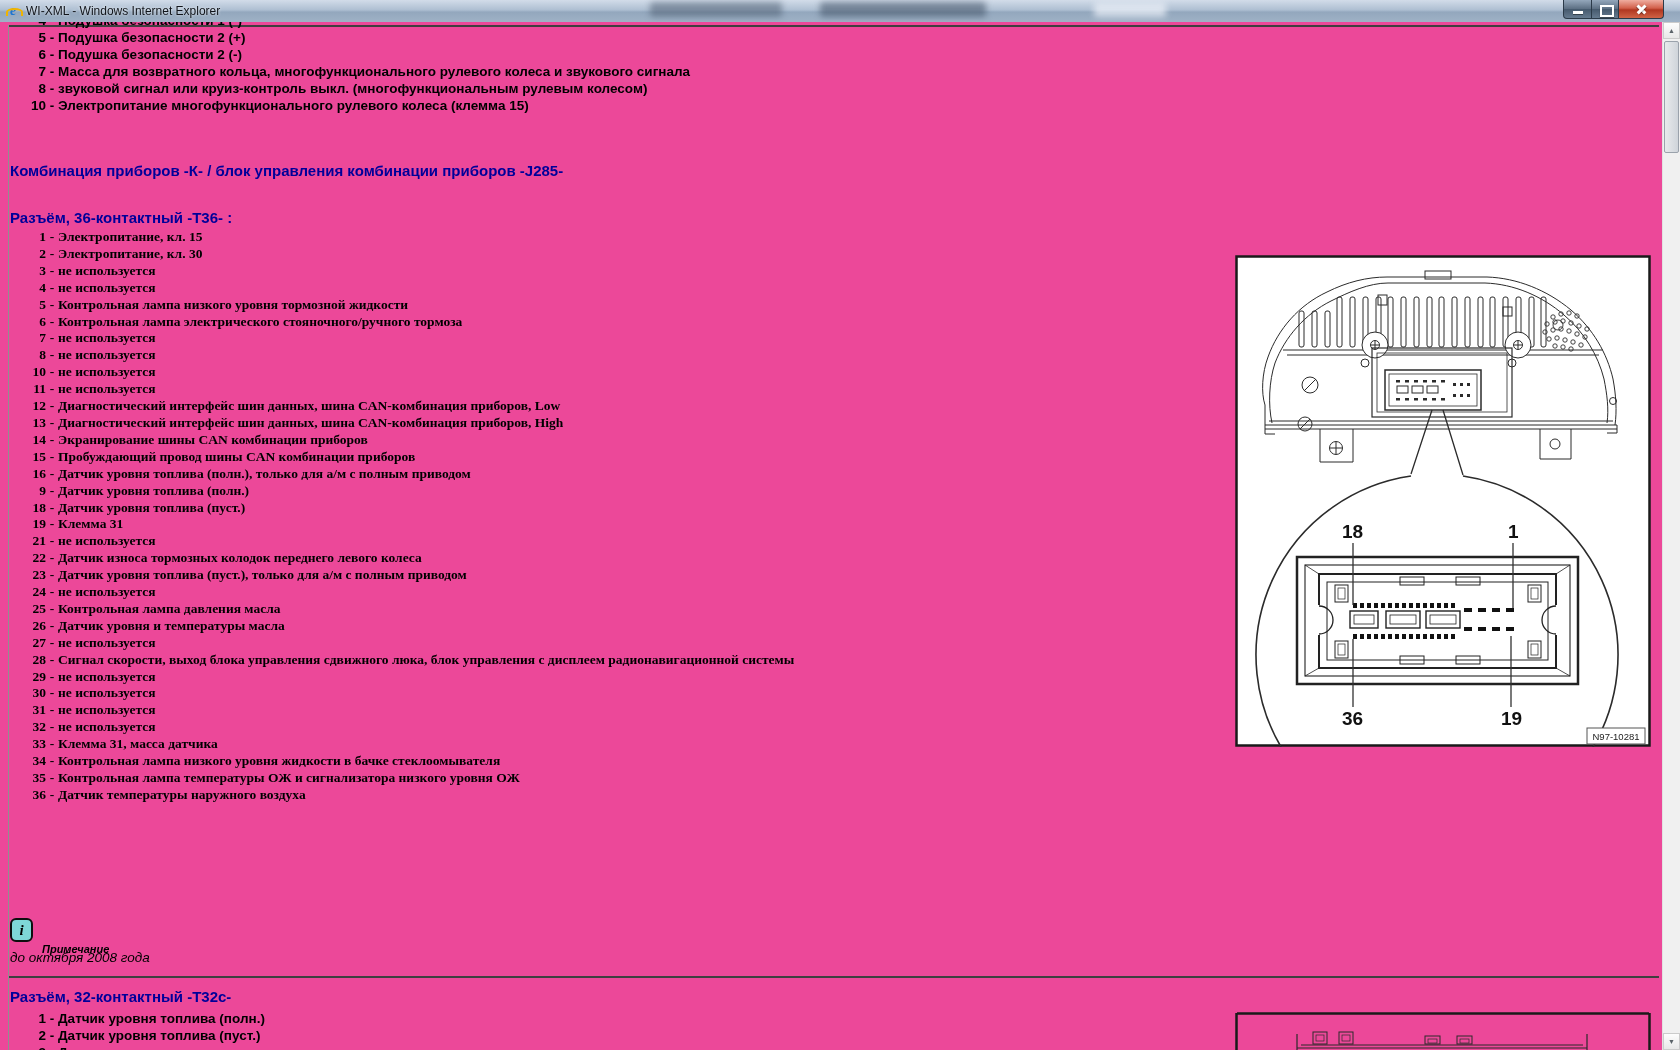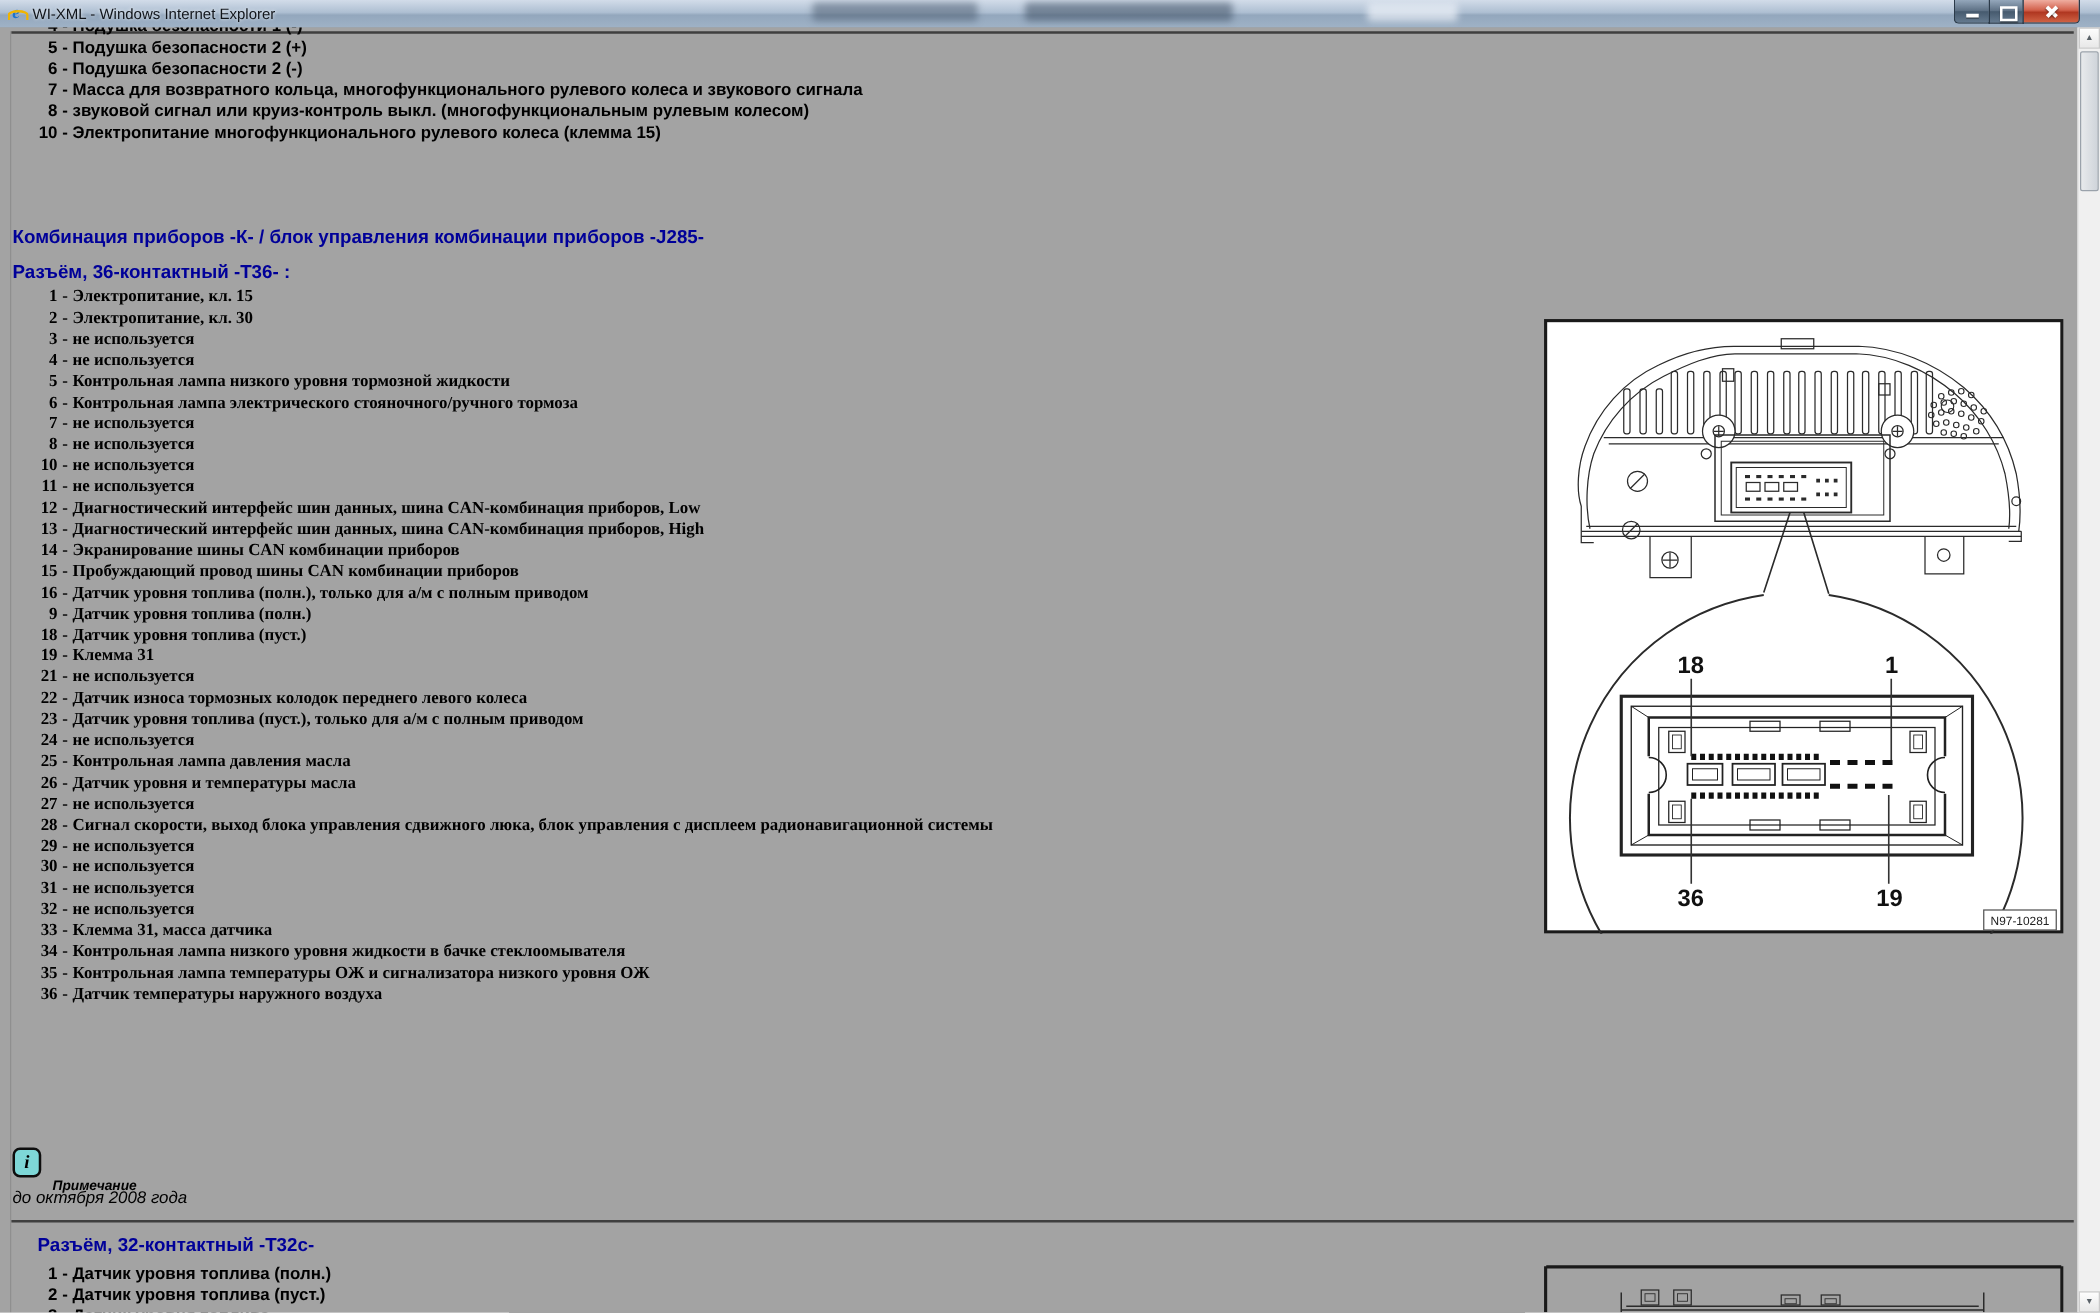--- a/index.html
+++ b/index.html
@@ -43,39 +43,39 @@
     border-left:1px solid #e2e2e2;}
   .sb-btn{position:absolute;left:0;width:17px;height:17px;box-sizing:border-box;
     background:linear-gradient(#fdfdfd,#e8e8e8);border:1px solid #cbcbcb;
     color:#5a6268;font-size:7px;line-height:15px;text-align:center;}
   .sb-btn.up{top:0;}
   .sb-btn.down{bottom:0;}
   .sb-thumb{position:absolute;left:1px;top:19px;width:15px;height:112px;border-radius:2px;
     background:linear-gradient(90deg,#e8eaec,#cfd4da);border:1px solid #9aa2ab;box-sizing:border-box;}
 
   
-  .content{position:absolute;top:22px;left:0;right:17px;bottom:0;background:#a3a3a3;
+  .content{position:absolute;top:22px;left:0;right:17px;bottom:0;background:#ec4899;
     overflow:hidden;}
   .hline{position:absolute;left:9px;right:4px;height:2px;background:#3f3f3f;}
   .hline.h1{top:3px;}
   .hline.h2{top:954px;}
   .vline{position:absolute;left:8px;top:3px;bottom:0;width:1px;background:#8f8f8f;}
 
   .plist{position:absolute;left:0;}
   .row{line-height:16.9px;font-size:13.5px;font-weight:bold;color:#000;white-space:nowrap;}
   .num{display:inline-block;width:46px;text-align:right;}
   .dash{display:inline-block;width:12px;text-align:center;}
   #intro-list{top:-9px;}
   #t36-list{top:207px;font-family:Liberation Serif, serif;}
   #t32-list{top:989px;}
 
   .heading{position:absolute;left:10px;font-size:15px;font-weight:bold;color:#000099;white-space:nowrap;}
-  #main-heading{top:159px;}
+  #main-heading{top:140px;}
   #t36-heading{top:187px;}
-  #t32-heading{top:966px;padding-left:20px;}
+  #t32-heading{top:966px;}
 
   .note-icon{position:absolute;left:10px;top:896px;width:23px;height:24px;background:#7ed7d7;
     border:2px solid #0e0e0e;border-radius:6px;box-sizing:border-box;
     font:bold italic 15px "Liberation Serif",serif;color:#000;text-align:center;line-height:20px;}
   .note-title{position:absolute;left:42px;top:901px;font-size:11px;font-weight:bold;
     font-style:italic;color:#000;margin-top:20px;}
   .note-text{position:absolute;left:10px;top:928px;font-size:13.5px;font-style:italic;color:#000;}
 
   .fig1{position:absolute;left:1235px;top:233px;width:416px;height:492px;}
   .fig2{position:absolute;left:1235px;top:990px;width:416px;height:38px;}

